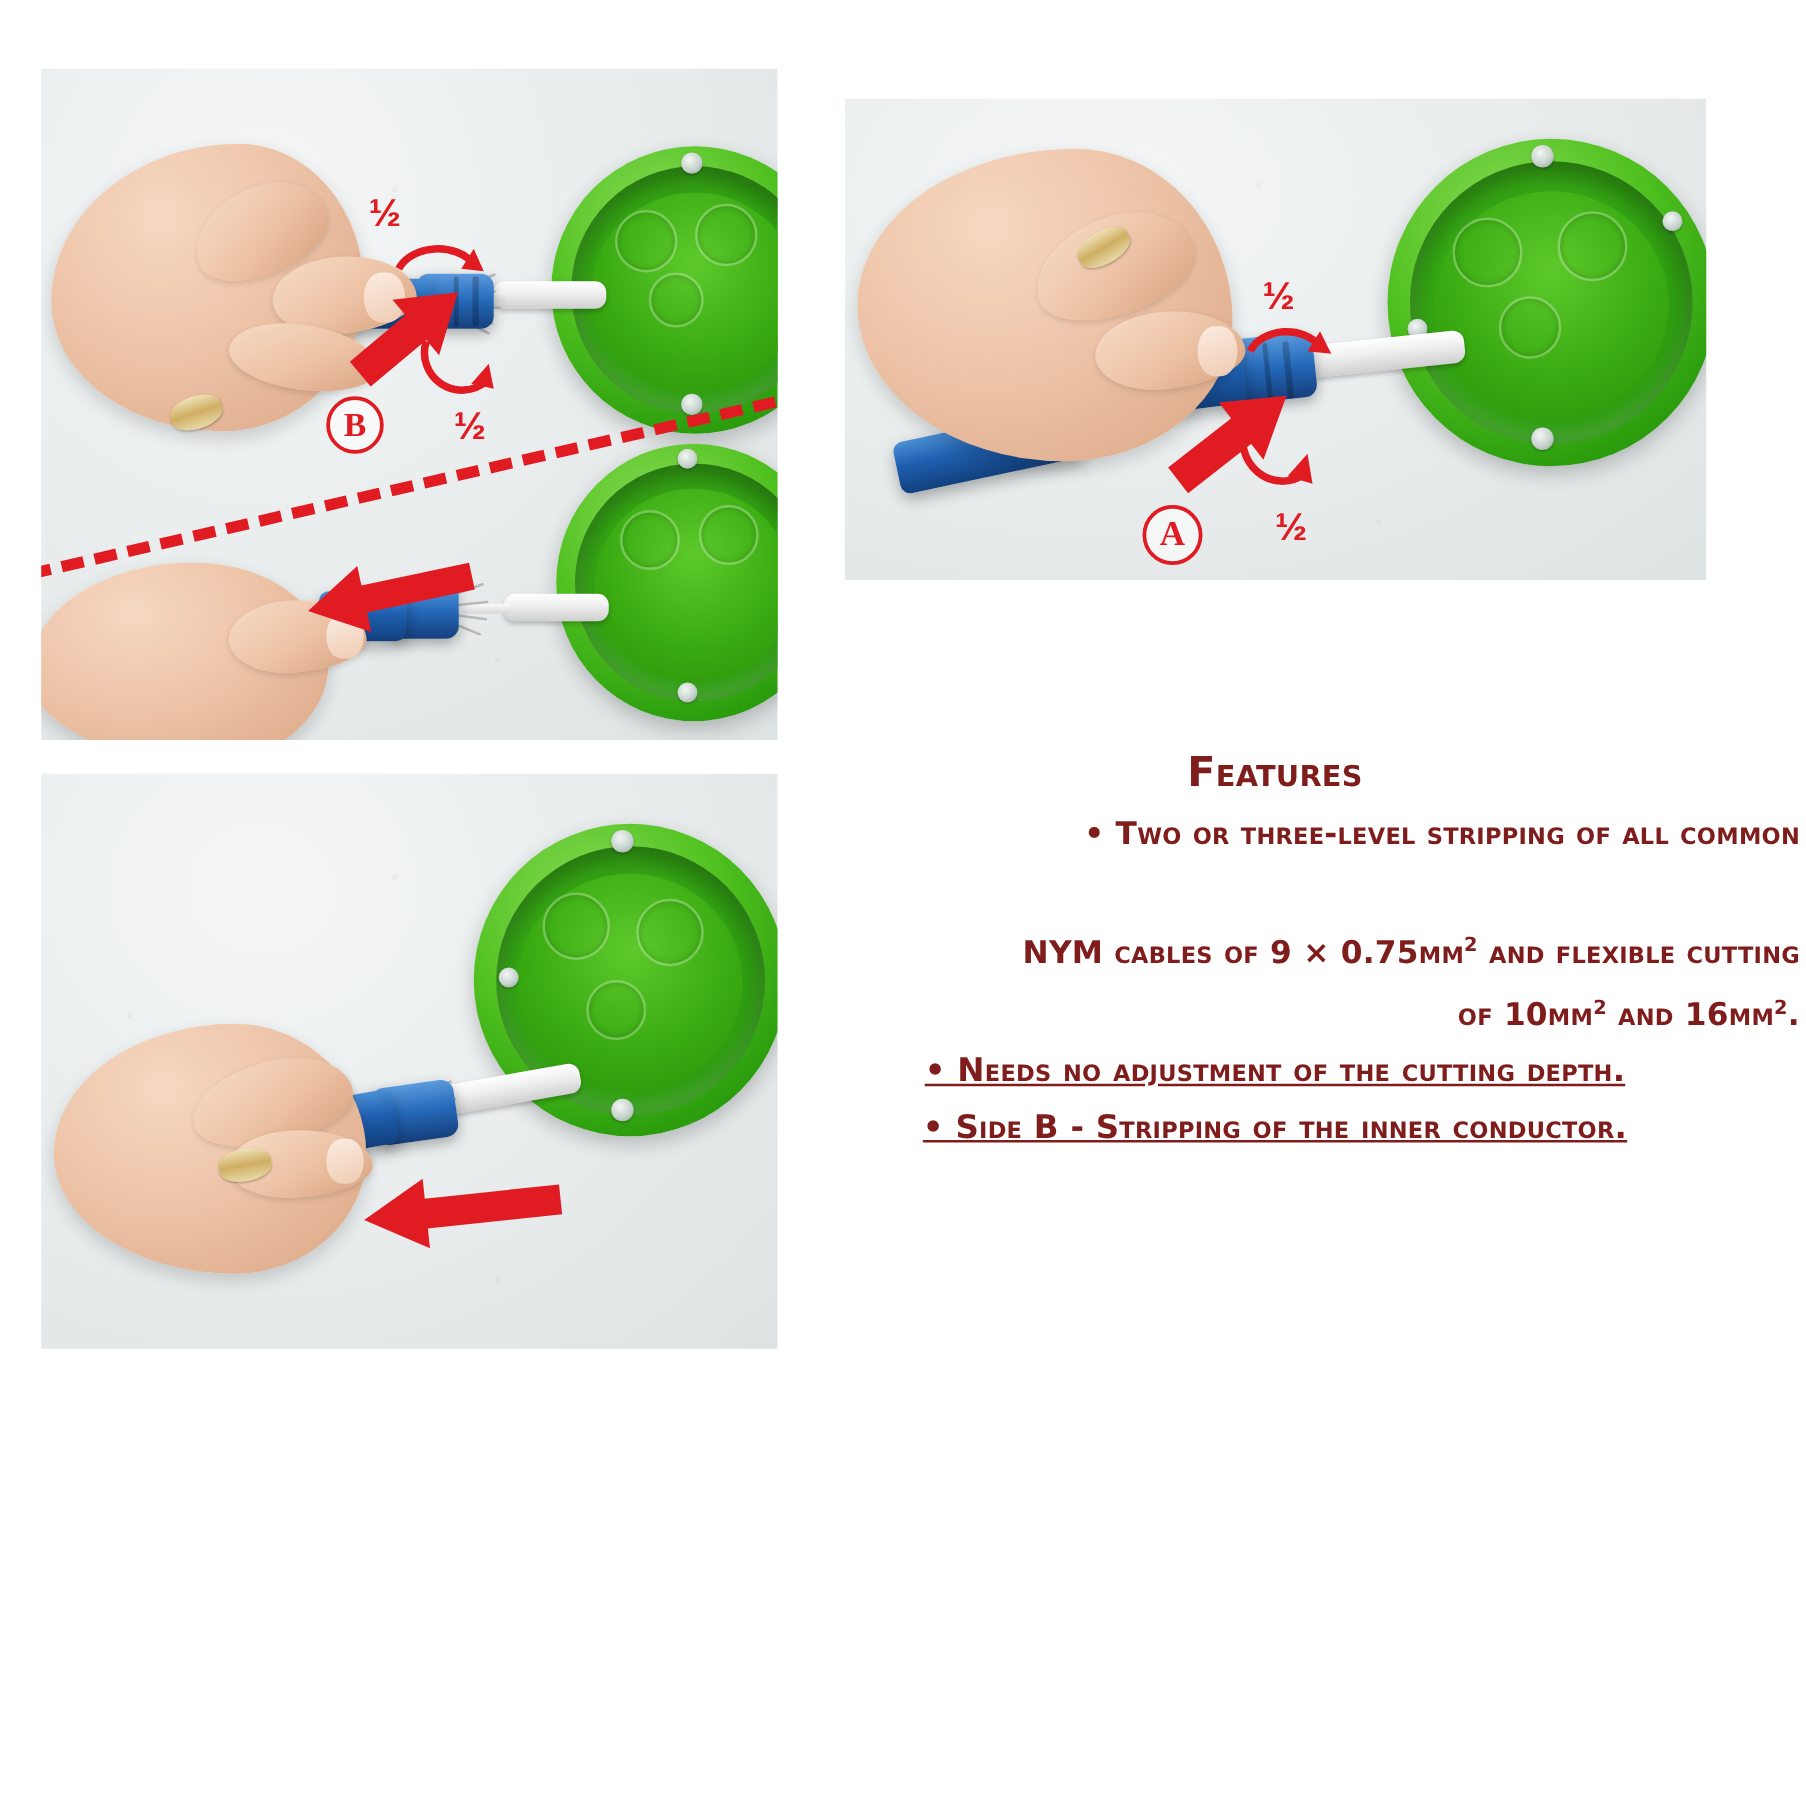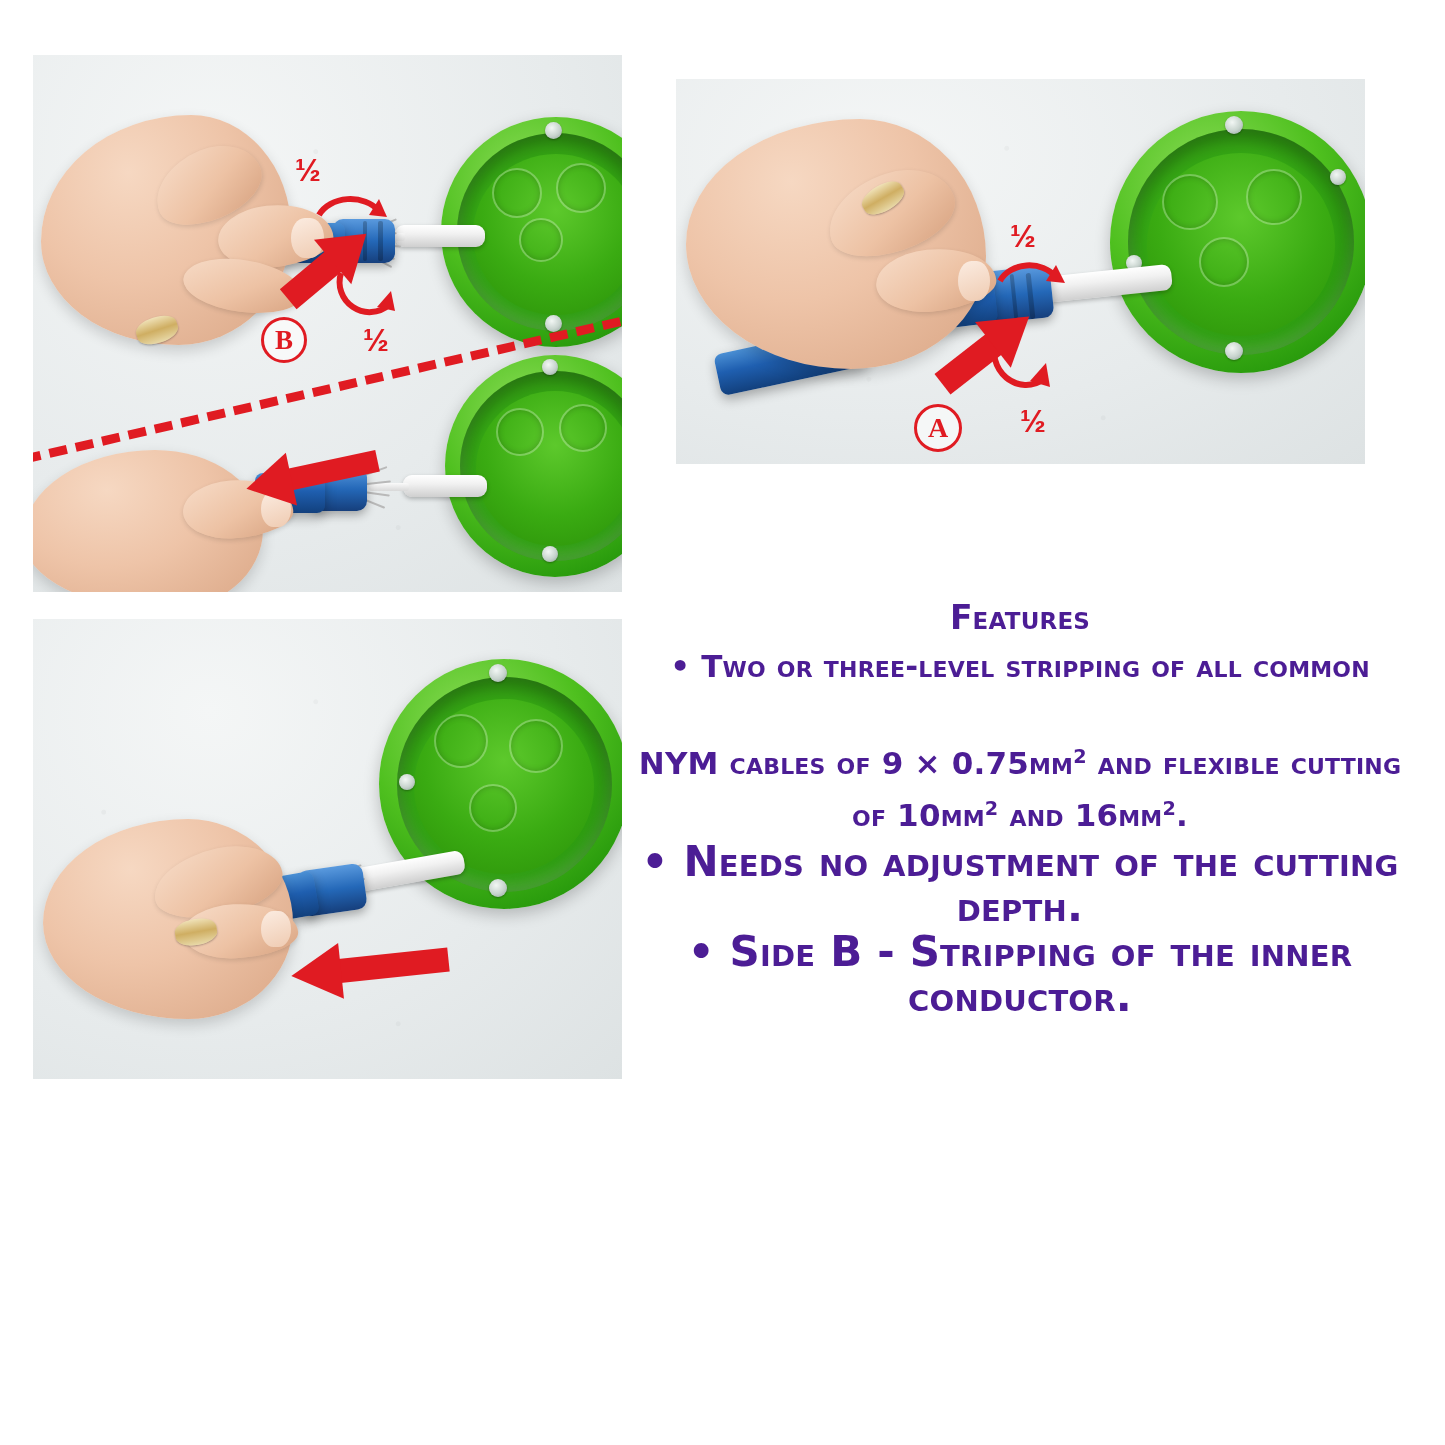--- a/index.html
+++ b/index.html
@@ -176,38 +176,40 @@
     transform-origin: left center;
   }
 
   
   #features-block {
     position: absolute;
     left: 600px;
     top: 596px;
     width: 840px;
     text-align: center;
-    color: #4c1d95;
+    color: #7f1d1d;
     font-family: "DejaVu Sans", sans-serif;
     font-variant: small-caps;
     font-weight: bold;
     letter-spacing: .2px;
   }
   #features-title {
     font-size: 33px;
     line-height: 44px;
     margin-bottom: 4px;
   }
   .feature-line {
-    font-size: 42px;
+    font-size: 26px;
     line-height: 45px;
+    text-decoration: underline;
   }
   .feature-para {
-    font-size: 31px;
+    font-size: 25px;
     line-height: 45px;
+    text-align: right;
   }
   sup { font-size: .62em; vertical-align: super; }
 </style>
 </head>
 <body>
 
 <div class="photo" id="photo-top-left" style="left:33px; top:55px; width:589px; height:537px;">
   <div class="wall"></div>
 
   <div class="box" style="left:408px; top:62px; width:230px; height:230px;">

